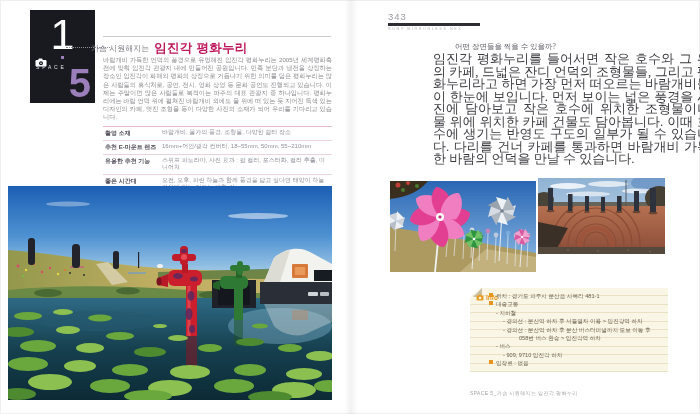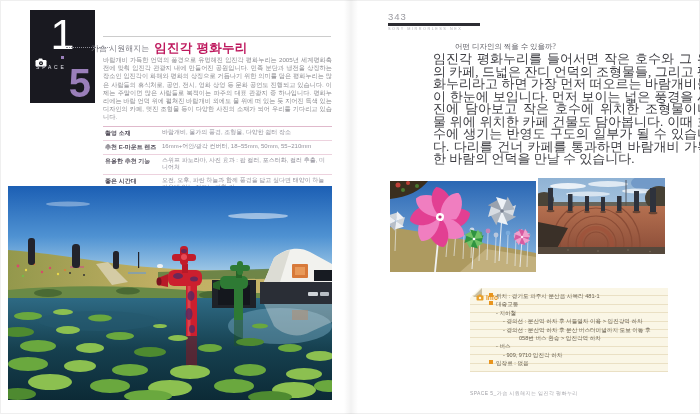--- a/index.html
+++ b/index.html
@@ -261,21 +261,21 @@
           <ellipse cx="152" cy="140" rx="7" ry="2" fill="#8cc050"></ellipse>
         <ellipse cx="252" cy="140" rx="8" ry="2.5" fill="#6aa83e"></ellipse>
       </g>
     </svg>
   </div>
 
   <div class="abs page-num">343</div>
   <div class="abs head-bar"></div>
   <div class="abs running-head">SONY MIRRORLESS NEX</div>
 
-  <div class="abs section-heading">어떤 디자인의 찍을 수 있을까?</div>
+  <div class="abs section-heading">어떤 장면들을 찍을 수 있을까?</div>
 
   <div class="abs body-right">
     <p>임진각 평화누리를 들어서면 작은 호수와 그 위의 카페, 드넓은 잔디 언덕의 조형물들, 그리고 평화누리라고 하면 가장 먼저 떠오르는 바람개비들이 한눈에 보입니다. 먼저 보이는 넓은 풍경을 사진에 담아보고 작은 호수에 위치한 조형물이나 물 위에 위치한 카페 건물도 담아봅니다. 이때 호수에 생기는 반영도 구도의 일부가 될 수 있습니다. 다리를 건너 카페를 통과하면 바람개비 가득한 바람의 언덕을 만날 수 있습니다.</p>
   </div>
 
   <div class="abs photo-pinwheel">
     <svg viewBox="0 0 146 91" preserveAspectRatio="none">
       <defs>
         <linearGradient id="skyB" x1="0" y1="0" x2="0" y2="1">
           <stop offset="0" stop-color="#2a67b4"></stop>

